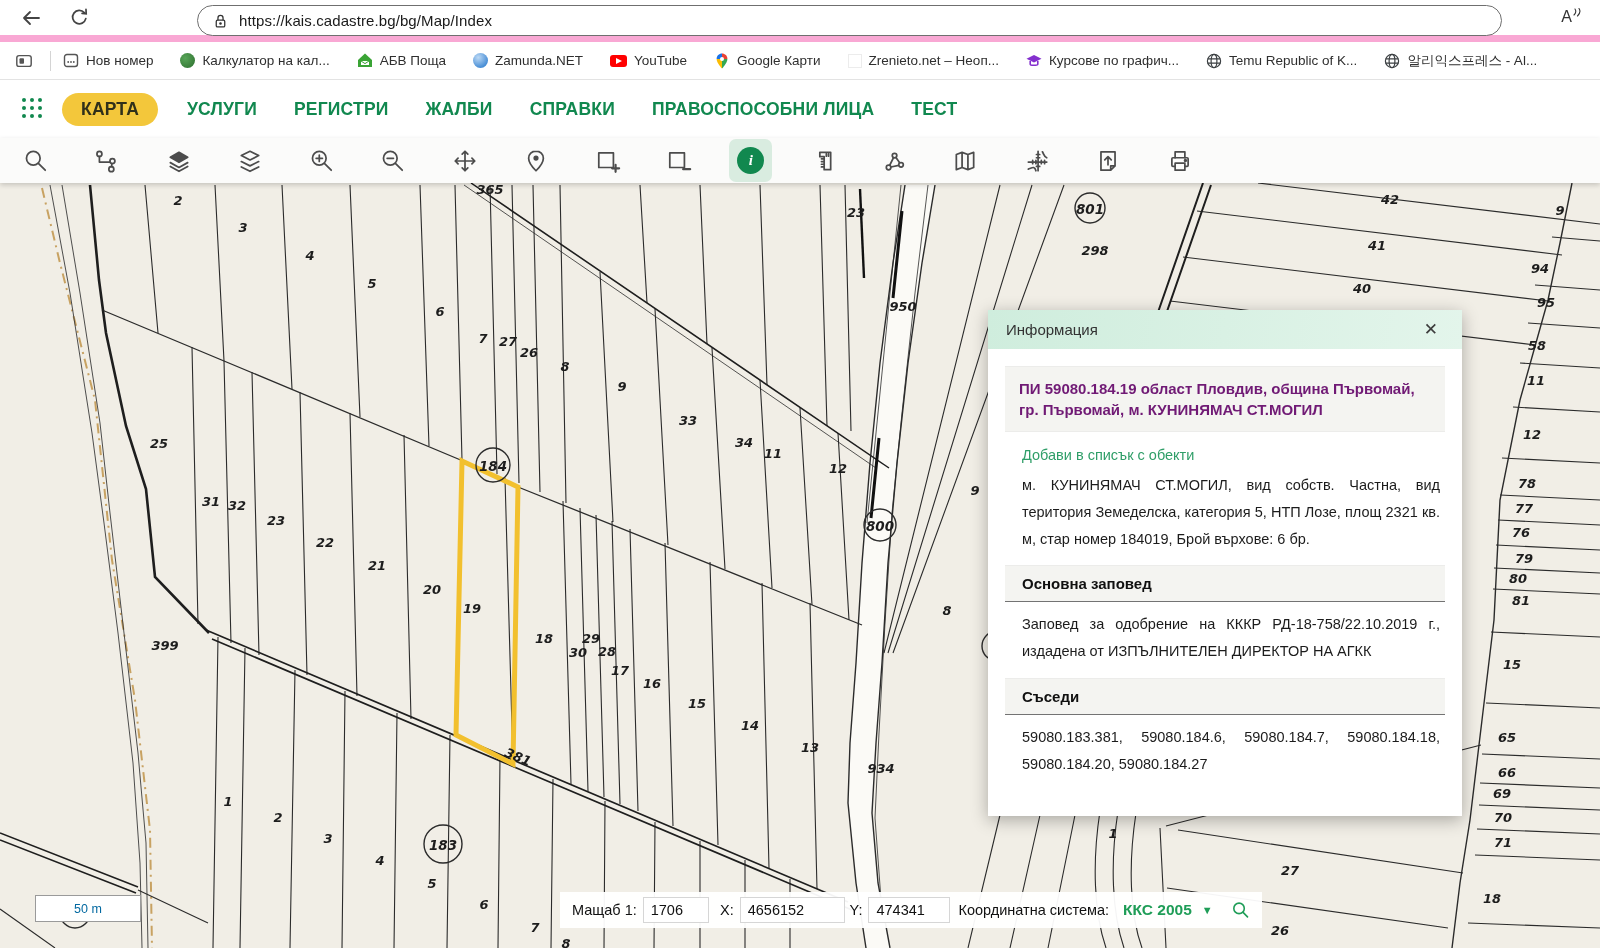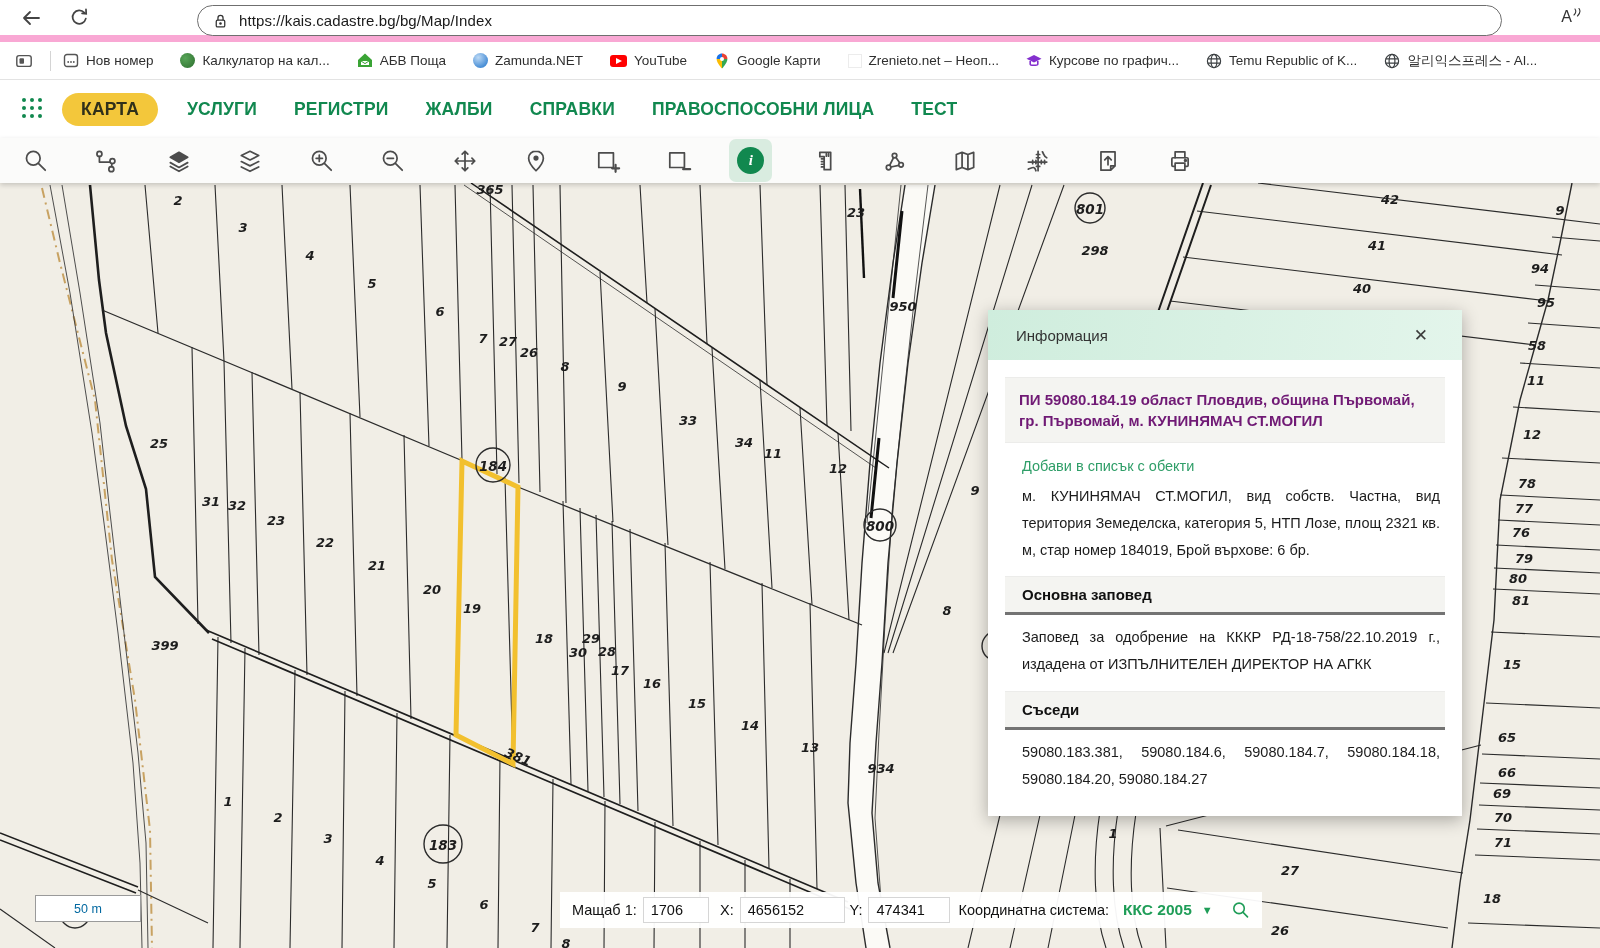--- a/index.html
+++ b/index.html
@@ -56,30 +56,30 @@
   
   .map-wrap{position:absolute;left:0;top:183px;width:1600px;height:765px;background:#f1eee6;overflow:hidden;}
   .plbl{font-family:"DejaVu Sans",sans-serif;font-style:italic;font-weight:bold;font-size:13px;
         fill:#1d1d1d;text-anchor:middle;dominant-baseline:central;}
   .pc{font-size:13.5px;}
   .pcirc{fill:none;stroke:#2b2b2b;stroke-width:1.4;}
 
   
   .panel{position:absolute;left:988px;top:310px;width:474px;height:506px;background:#fff;
          box-shadow:0 4px 16px rgba(0,0,0,.3);z-index:10;}
-  .panel-header{height:50px;background:linear-gradient(100deg,#cfeddd,#e3f5eb);display:flex;
-                align-items:center;justify-content:space-between;padding:0 28px;}
+  .panel-header{height:39px;background:linear-gradient(100deg,#cfeddd,#e3f5eb);display:flex;
+                align-items:center;justify-content:space-between;padding:0 18px;}
   .panel-title{font-size:15px;color:#333;}
   .panel-close{border:none;background:none;font-size:17px;color:#3c3c3c;cursor:pointer;line-height:1;}
   .panel-body{padding:17px 17px 0;}
   .p-heading{background:#f4f4f1;border-top:1px solid #ececea;border-bottom:1px solid #ececea;
              padding:11px 14px;font-weight:bold;font-size:15px;line-height:1.4;color:#701a75;}
   .p-link{display:block;margin:15px 0 2px 17px;color:#2f9e68;font-size:14.5px;text-decoration:none;cursor:pointer;}
   .p-text{margin:9px 5px 13px 17px;font-size:14.5px;line-height:1.85;color:#1c1c1c;text-align:justify;}
-  .p-section{background:#f4f4f1;border-top:1px solid #ececea;border-bottom:3px solid #737373;
+  .p-section{background:#f4f4f1;border-top:1px solid #ececea;border-bottom:1px solid #737373;
              padding:9px 17px;font-weight:bold;font-size:15px;color:#101010;margin:2px 0;}
 
   
   .scalebar{position:absolute;left:35px;top:895px;width:106px;height:27px;background:#fff;
             border:1.5px solid #9a9a9a;display:flex;align-items:center;justify-content:center;
             font-size:12.5px;color:#0369a1;z-index:8;}
   .statusbar{position:absolute;left:560px;top:892px;width:702px;height:36px;background:rgba(255,255,255,.95);
              display:flex;align-items:center;padding:0 12px;z-index:8;font-size:14.5px;color:#111;}
   .statusbar .lbl{margin-right:6px;white-space:nowrap;}
   .statusbar input{border:1px solid #d6d6d6;height:26px;font-size:14.5px;padding:0 7px;color:#111;

